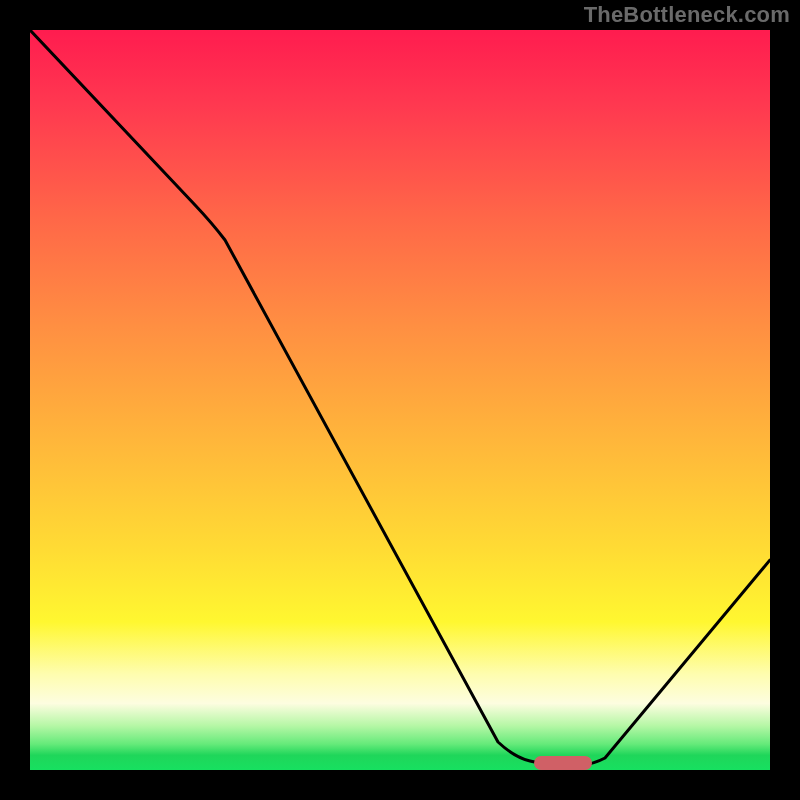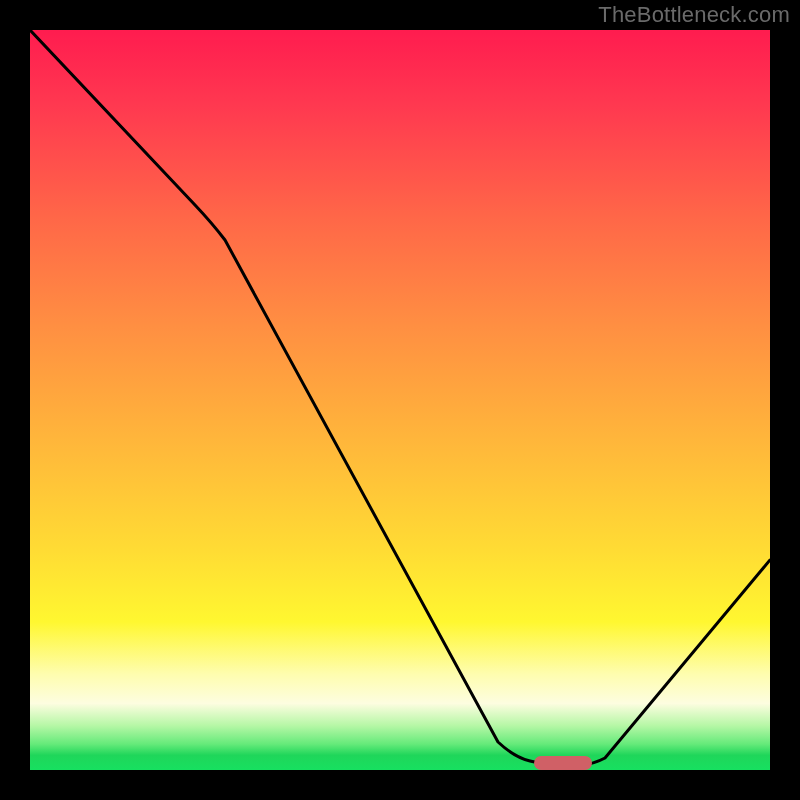--- a/index.html
+++ b/index.html
@@ -63,21 +63,21 @@
     height: 14px;
     border-radius: 7px;
     background: #d06066;
   }
   .watermark {
     position: absolute;
     top: 2px;
     right: 10px;
     color: #6a6a6a;
     font-size: 22px;
-    font-weight: 400;
+    font-weight: 700;
     letter-spacing: 0.2px;
     user-select: none;
   }
 </style>
 </head>
 <body>
 
 <div class="frame">
 
   <div class="watermark">TheBottleneck.com</div>

